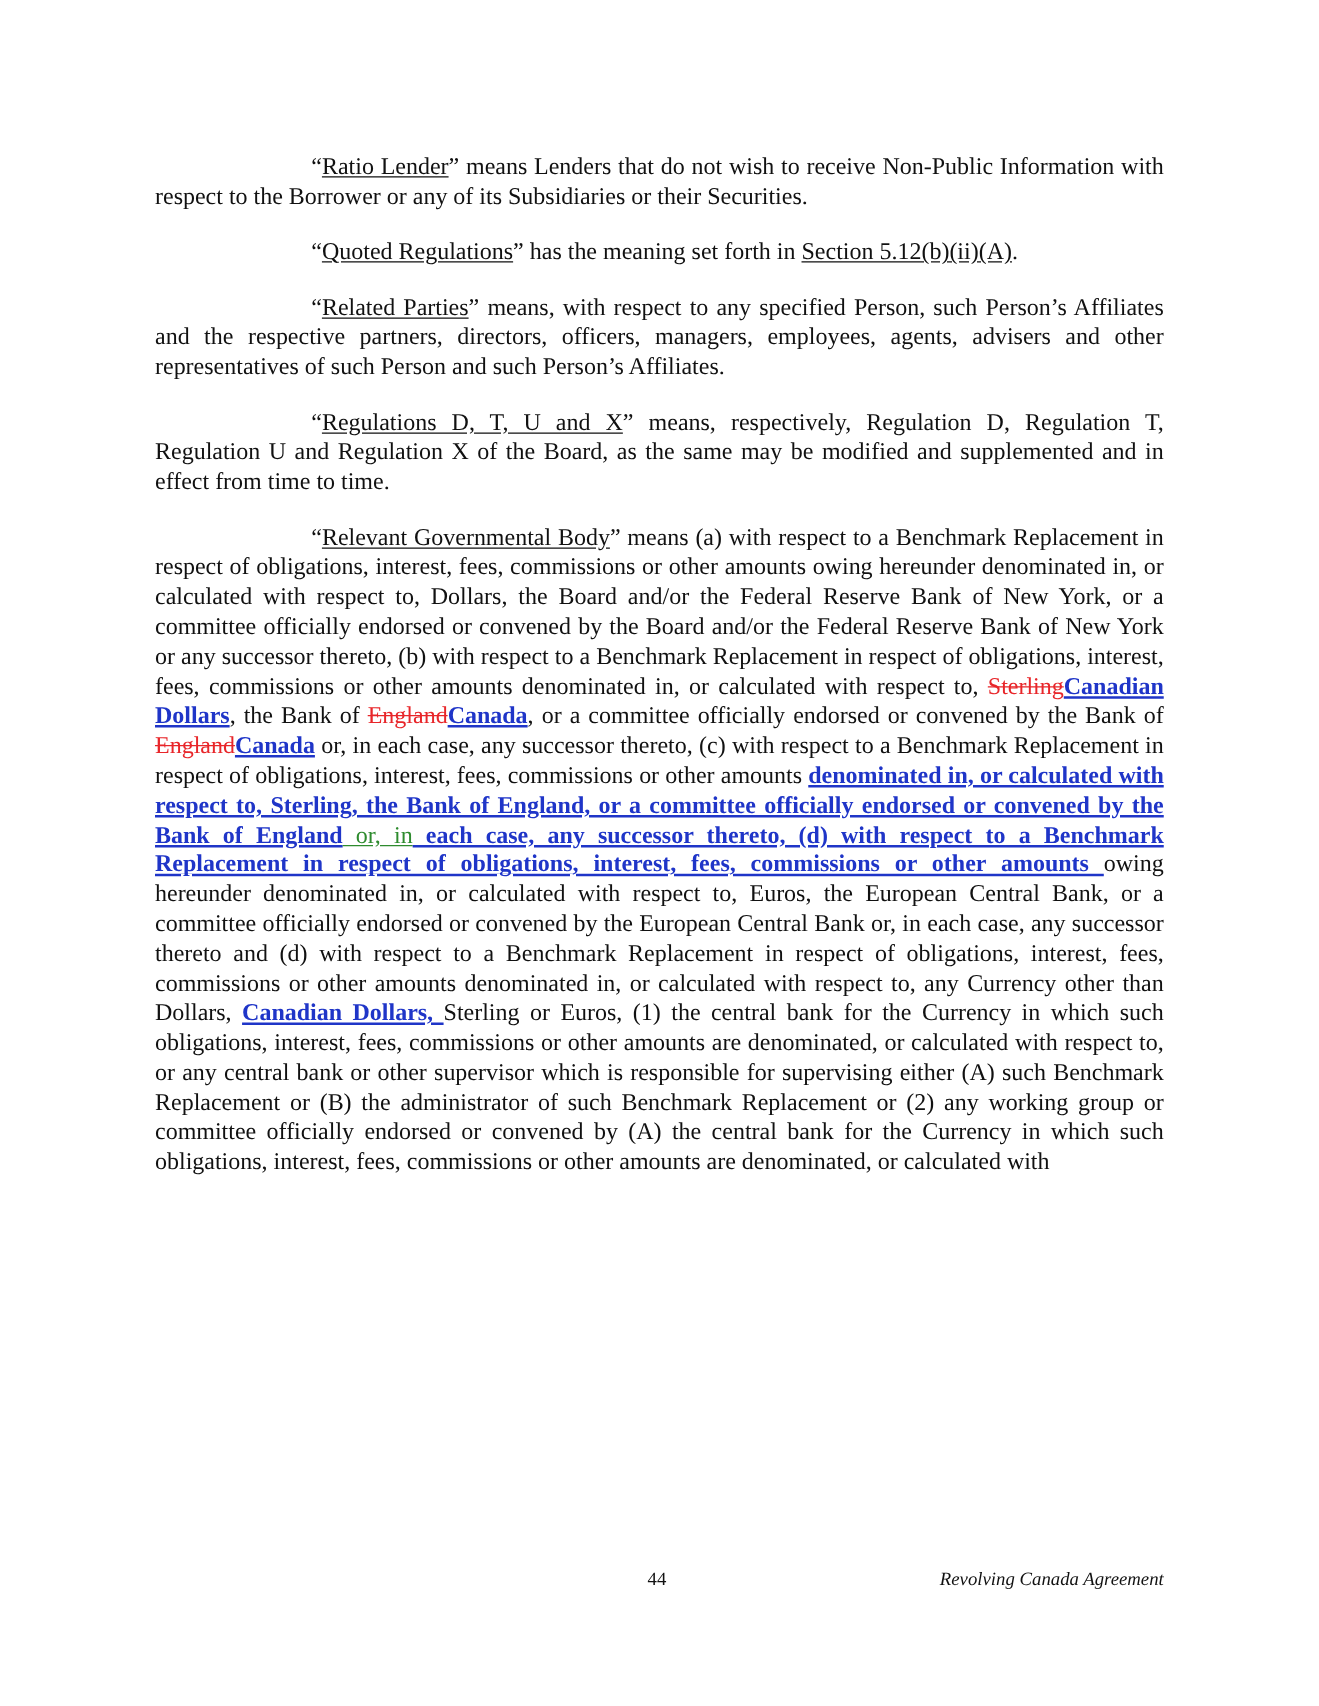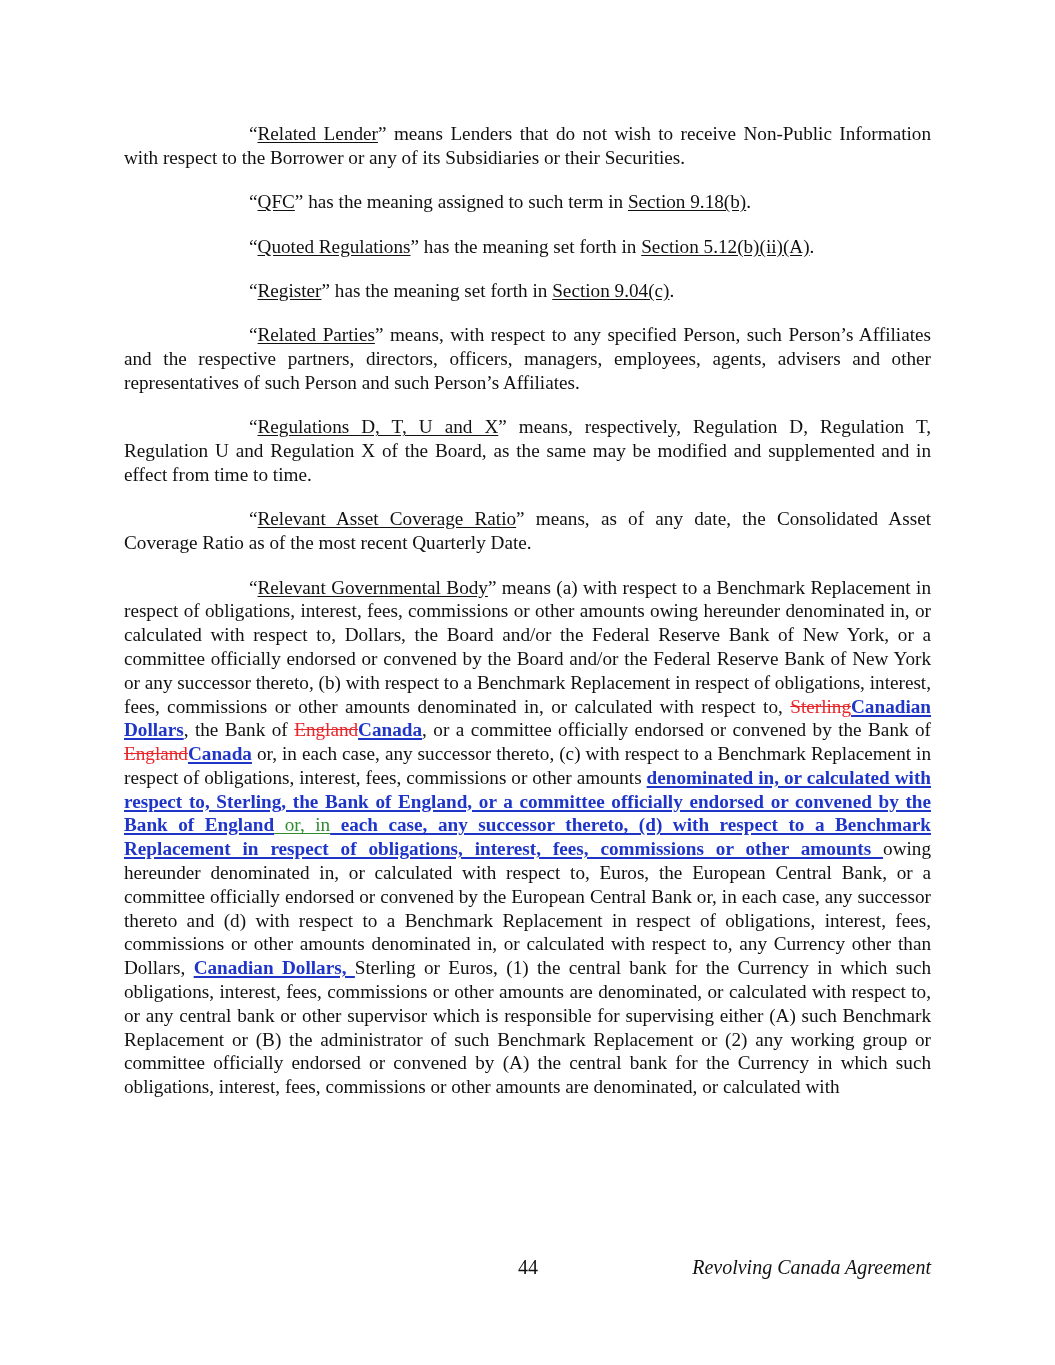--- a/index.html
+++ b/index.html
@@ -9,45 +9,42 @@
     font-family: "Liberation Serif", "DejaVu Serif", serif;
     font-size: 19.2px; line-height: 23.8px; color: #111111;
   }
   .para { text-align: justify; margin: 0 0 20.6px 0; text-indent: 125px; }
   .u { text-decoration: underline; text-underline-offset: 2px; }
   .del { color: #e8262a; text-decoration: line-through; margin-top: 17px; }
   .ins { color: #1f35c8; font-weight: bold; text-decoration: underline; text-decoration-thickness: 1.5px; text-underline-offset: 2px; }
   .mov { color: #2e8b2e; text-decoration: underline; text-underline-offset: 2px; }
   .footer {
     position: absolute; top: 1256px; left: 124px; width: 807px; height: 24px;
-    font-family: "Liberation Serif", "DejaVu Serif", serif; font-size: 20px; color: #111;
+    font-family: "Liberation Serif", "DejaVu Serif", serif; font-size: 15px; color: #111;
   }
   .pagenum { position: absolute; left: 394px; top: 0; }
   .doctitle { position: absolute; right: 0; top: 0; font-style: italic; }
 </style>
 </head>
 <body>
 
 <div class="page">
 
-  <p class="para">“<span class="u">Related Lender</span><span>” means Lenders that do not wish to receive Non-Public Information with respect to the Borrower or any of its Subsidiaries or their Securities.</span></p>
+  <p class="para">“<span class="u">Ratio Lender</span><span>” means Lenders that do not wish to receive Non-Public Information with respect to the Borrower or any of its Subsidiaries or their Securities.</span></p>
 
-  <p class="para">“<span class="u">QFC</span><span>” has the meaning assigned to such term in </span><span class="u">Section 9.18(b)</span><span>.</span></p>
 
 
 
   <p class="para">“<span class="u">Quoted Regulations</span><span>” has the meaning set forth in </span><span class="u">Section 5.12(b)(ii)(A)</span><span>.</span></p>
 
-  <p class="para">“<span class="u">Register</span><span>” has the meaning set forth in </span><span class="u">Section 9.04(c)</span><span>.</span></p>
 
   <p class="para">“<span class="u">Related Parties</span><span>” means, with respect to any specified Person, such Person’s Affiliates and the respective partners, directors, officers, managers, employees, agents, advisers and other representatives of such Person and such Person’s Affiliates.</span></p>
 
   <p class="para">“<span class="u">Regulations D, T, U and X</span><span>” means, respectively, Regulation D, Regulation T, Regulation U and Regulation X of the Board, as the same may be modified and supplemented and in effect from time to time.</span></p>
 
-  <p class="para">“<span class="u">Relevant Asset Coverage Ratio</span><span>” means, as of any date, the Consolidated Asset Coverage Ratio as of the most recent Quarterly Date.</span></p>
 
   <p class="para">“<span class="u">Relevant Governmental Body</span><span>” means (a) with respect to a Benchmark Replacement in respect of obligations, interest, fees, commissions or other amounts owing hereunder denominated in, or calculated with respect to, Dollars, the Board and/or the Federal Reserve Bank of New York, or a committee officially endorsed or convened by the Board and/or the Federal Reserve Bank of New York or any successor thereto, (b) with respect to a Benchmark Replacement in respect of obligations, interest, fees, commissions or other amounts denominated in, or calculated with respect to, </span><span class="del">Sterling</span><span class="ins">Canadian Dollars</span><span>, the Bank of </span><span class="del">England</span><span class="ins">Canada</span><span>, or a committee officially endorsed or convened by the Bank of </span><span class="del">England</span><span class="ins">Canada</span><span> or, in each case, any successor thereto, (c) with respect to a Benchmark Replacement in respect of obligations, interest, fees, commissions or other amounts </span><span class="ins">denominated in, or calculated with respect to, Sterling, the Bank of England, or a committee officially endorsed or convened by the Bank of England</span><span class="mov"> or, in</span><span class="ins"> each case, any successor thereto, (d) with respect to a Benchmark Replacement in respect of obligations, interest, fees, commissions or other amounts </span><span>owing hereunder denominated in, or calculated with respect to, Euros, the European Central Bank, or a committee officially endorsed or convened by the European Central Bank or, in each case, any successor thereto and (d) with respect to a Benchmark Replacement in respect of obligations, interest, fees, commissions or other amounts denominated in, or calculated with respect to, any Currency other than Dollars, </span><span class="ins">Canadian Dollars, </span><span>Sterling or Euros, (1) the central bank for the Currency in which such obligations, interest, fees, commissions or other amounts are denominated, or calculated with respect to, or any central bank or other supervisor which is responsible for supervising either (A) such Benchmark Replacement or (B) the administrator of such Benchmark Replacement or (2) any working group or committee officially endorsed or convened by (A) the central bank for the Currency in which such obligations, interest, fees, commissions or other amounts are denominated, or calculated with</span></p>
 
 </div>
 
 <div class="footer">
   <span class="pagenum">44</span>
   <span class="doctitle">Revolving Canada Agreement</span>
 </div>
 

